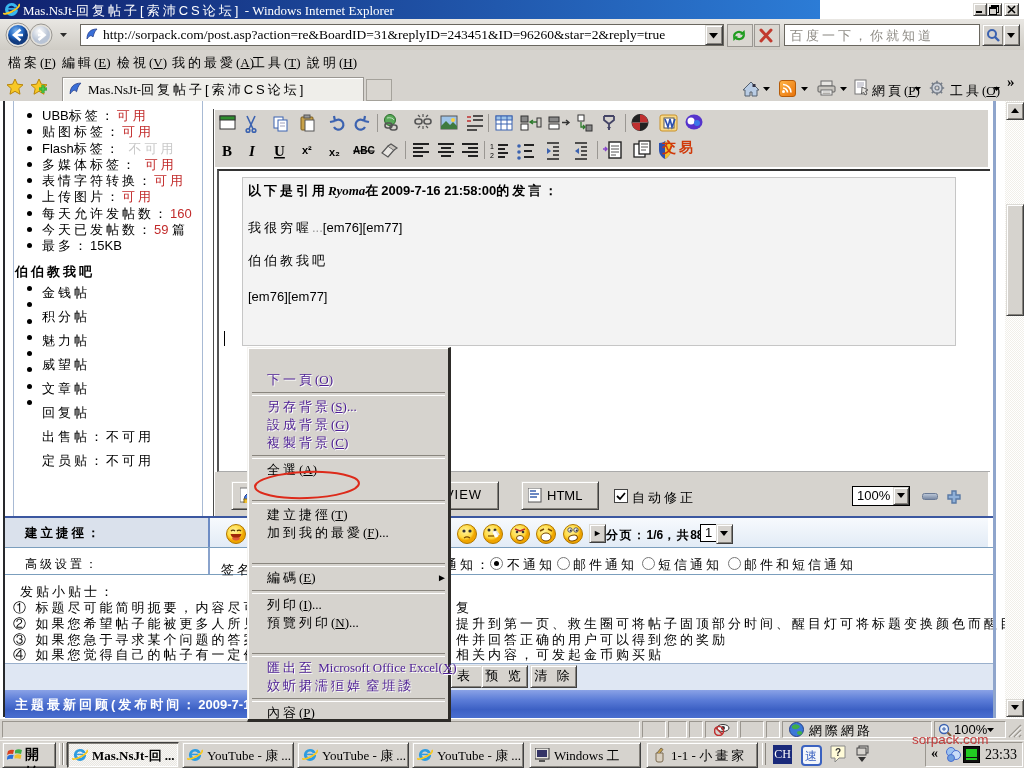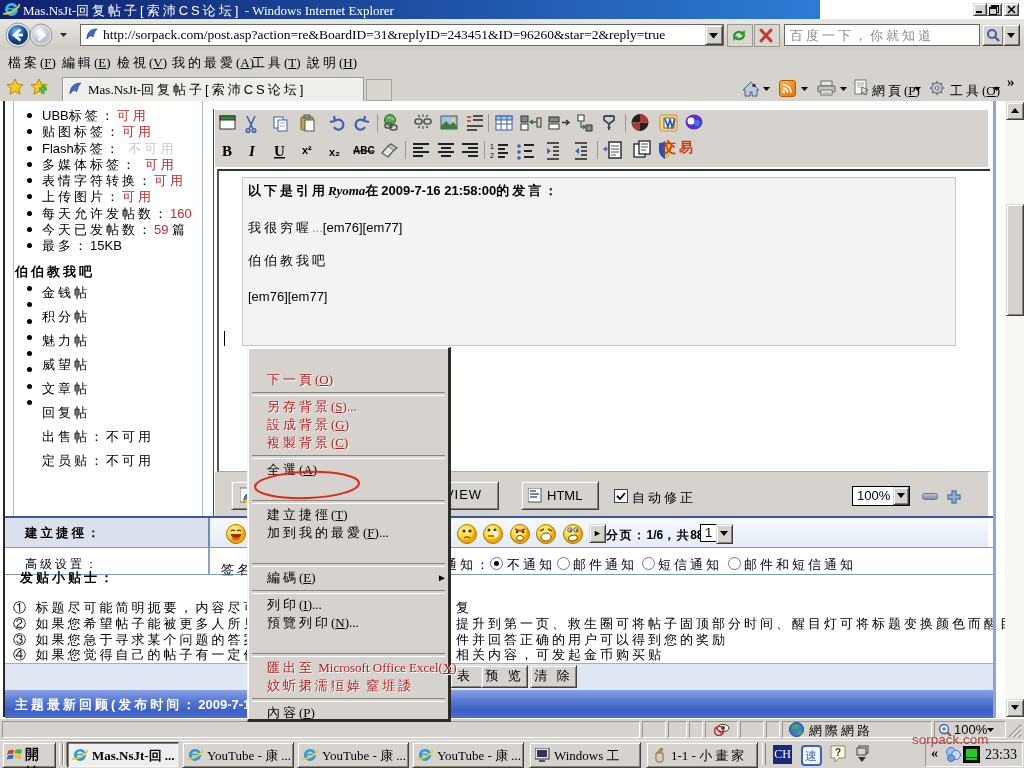--- a/index.html
+++ b/index.html
@@ -5,21 +5,21 @@
 .a{position:absolute}
 .ser{font-family:"Liberation Serif",serif}
 .cj{font-family:"Liberation Sans",sans-serif;letter-spacing:3px}
 .up{background:#d6d3ce;border:1px solid;border-color:#dcdad5 #404040 #404040 #dcdad5;box-shadow:inset 1px 1px 0 #fff,inset -1px -1px 0 #85827c}
 .dn{background:#d6d3ce;border:1px solid;border-color:#404040 #dcdad5 #dcdad5 #404040;box-shadow:inset 1px 1px 0 #85827c,inset -1px -1px 0 #fff}
 .sunk{border:1px solid;border-color:#9a968f #fff #fff #9a968f}
 .red{color:#c22b2b}
 .gray{color:#c9c9c9}
 u{text-decoration:underline}
 .mi{position:absolute;left:3px;width:194px;height:18px;line-height:18px;padding-left:16px;font-family:"Liberation Serif",serif}
-.dis{color:#b91c1c;text-shadow:1px 1px 0 #fff}
+.dis{color:#4c1d95;text-shadow:1px 1px 0 #fff}
 .msep{position:absolute;left:4px;width:193px;height:2px;border-top:1px solid #8a867f;border-bottom:1px solid #fff}
 </style></head>
 <body>
 
 <div class="a" id="titlebar" style="left:0;top:0;width:820px;height:19px;background:linear-gradient(to right,#10216e,#2c7cd6)">
 <svg class="a" style="left:3px;top:1px" width="17" height="17" viewBox="0 0 17 17">
       <path d="M8.5 2 a6.5 6.5 0 1 0 6.5 6.5 h-3.2 a3.4 3.4 0 1 1-.4-2 h3.4 A6.5 6.5 0 0 0 8.5 2z" fill="#37b6f0"></path>
       <path d="M4.5 8.7 h8 v-1.6 h-8z" fill="#37b6f0"></path>
       <path d="M15.8 3.2 c1.5 1.8-2.2 5-7 7.4 c-4.8 2.4-8.6 2.9-8.3 1.2" fill="none" stroke="#f8c820" stroke-width="1.8"></path>
     </svg>
@@ -452,21 +452,21 @@
     <div class="a" style="left:3px;top:3px;width:5px;height:5px;border-radius:50%;background:#000"></div>
   </div>
 <div class="a cj" style="left:507px;top:556px">不通知</div>
 <div class="a" style="left:557px;top:557px;width:11px;height:11px;border-radius:50%;background:#fff;border:1px solid #777"></div>
 <div class="a cj" style="left:573px;top:556px">邮件通知</div>
 <div class="a" style="left:642px;top:557px;width:11px;height:11px;border-radius:50%;background:#fff;border:1px solid #777"></div>
 <div class="a cj" style="left:658px;top:556px">短信通知</div>
 <div class="a" style="left:728px;top:557px;width:11px;height:11px;border-radius:50%;background:#fff;border:1px solid #777"></div>
 <div class="a cj" style="left:744px;top:556px">邮件和短信通知</div>
 
-<div class="a cj" style="left:20px;top:569px;font-weight:bold">发贴小贴士：</div>
+<div class="a cj" style="left:20px;top:583px;font-weight:normal">发贴小贴士：</div>
 <div class="a cj" style="left:13px;top:599px">① 标题尽可能简明扼要，内容尽可能说清楚</div>
 <div class="a cj" style="left:13px;top:615px">② 如果您希望帖子能被更多人所见，可以使</div>
 <div class="a cj" style="left:13px;top:631px">③ 如果您急于寻求某个问题的答案，可发贴</div>
 <div class="a cj" style="left:13px;top:646px">④ 如果您觉得自己的帖子有一定价值，或管</div>
 <div class="a cj" style="left:456px;top:599px">复</div>
 <div class="a cj" style="left:456px;top:615px">提升到第一页、救生圈可将帖子固顶部分时间、醒目灯可将标题变换颜色而醒目</div>
 <div class="a cj" style="left:456px;top:631px">件并回答正确的用户可以得到您的奖励</div>
 <div class="a cj" style="left:456px;top:646px">相关内容，可发起金币购买贴</div>
 
 <div class="a" style="left:5px;top:663px;width:988px;height:27px;background:#dfe7f3;border-top:1px solid #9ab0cc"></div>

